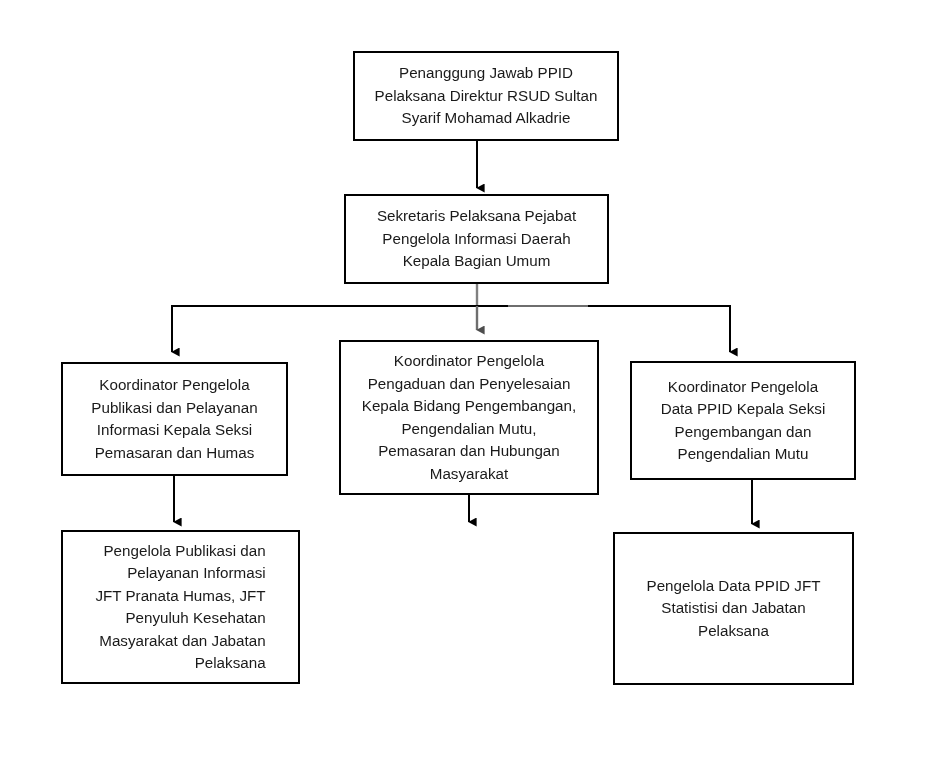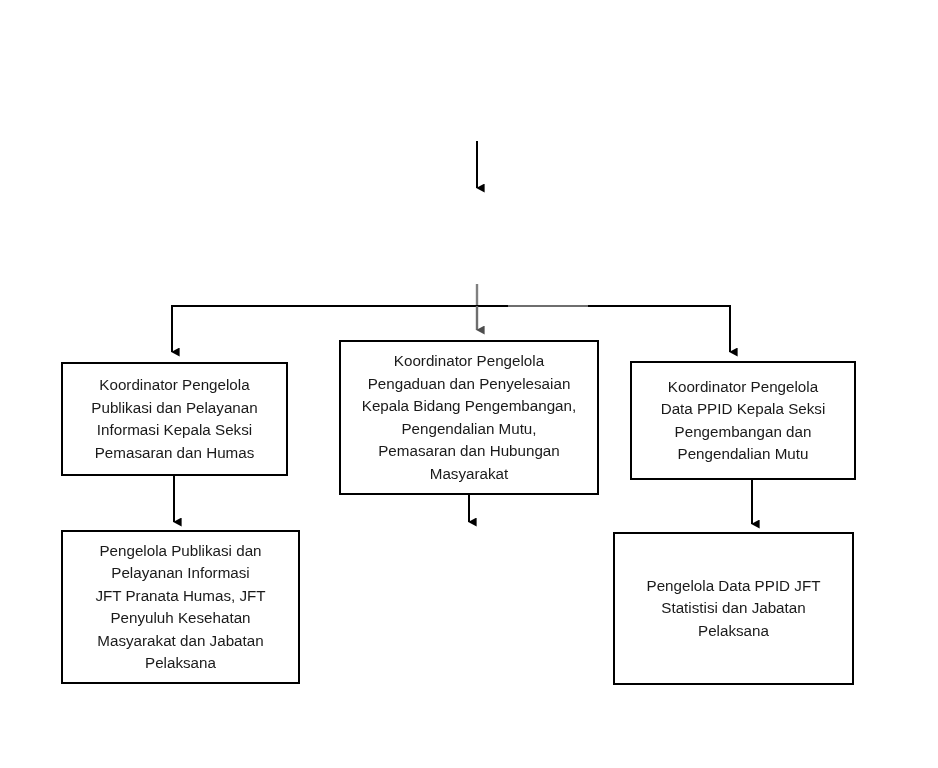--- a/index.html
+++ b/index.html
@@ -60,21 +60,21 @@
     left: 61px;   top: 362px;  width: 227px;  height: 114px;
   }
   #node-koordinator-pengaduan {
     left: 339px;  top: 340px;  width: 260px;  height: 155px;
   }
   #node-koordinator-data {
     left: 630px;  top: 361px;  width: 226px;  height: 119px;
   }
   
   #node-pengelola-publikasi {
-    left: 61px;   top: 530px;  width: 239px;  height: 154px;
+    left: 61px;   top: 530px;  width: 239px;  height: 154px; text-align: right;
   }
   #node-pengelola-pengaduan {
     left: 349px;  top: 530px;  width: 241px;  height: 151px;
   }
   #node-pengelola-data {
     left: 613px;  top: 532px;  width: 241px;  height: 153px;
   }
 </style>
 </head>
 <body>
@@ -105,21 +105,31 @@
 
     <line x1="730" y1="305" x2="730" y2="352" stroke="#000000" stroke-width="2" marker-end="url(#arrow-black)"></line>
 
     <line x1="174" y1="476" x2="174" y2="522" stroke="#000000" stroke-width="2" marker-end="url(#arrow-black)"></line>
 
     <line x1="469" y1="495" x2="469" y2="522" stroke="#000000" stroke-width="2" marker-end="url(#arrow-black)"></line>
 
     <line x1="752" y1="480" x2="752" y2="524" stroke="#000000" stroke-width="2" marker-end="url(#arrow-black)"></line>
   </svg>
 
+  <div class="node-box" id="node-penanggung-jawab">
+    <span class="node-text">Penanggung Jawab PPID
+Pelaksana Direktur RSUD Sultan
+Syarif Mohamad Alkadrie</span>
+  </div>
 
+  <div class="node-box" id="node-sekretaris">
+    <span class="node-text">Sekretaris Pelaksana Pejabat
+Pengelola Informasi Daerah
+Kepala Bagian Umum</span>
+  </div>
 
   <div class="node-box" id="node-koordinator-publikasi">
     <span class="node-text">Koordinator Pengelola
 Publikasi dan Pelayanan
 Informasi Kepala Seksi
 Pemasaran dan Humas</span>
   </div>
 
   <div class="node-box" id="node-koordinator-pengaduan">
     <span class="node-text">Koordinator Pengelola

